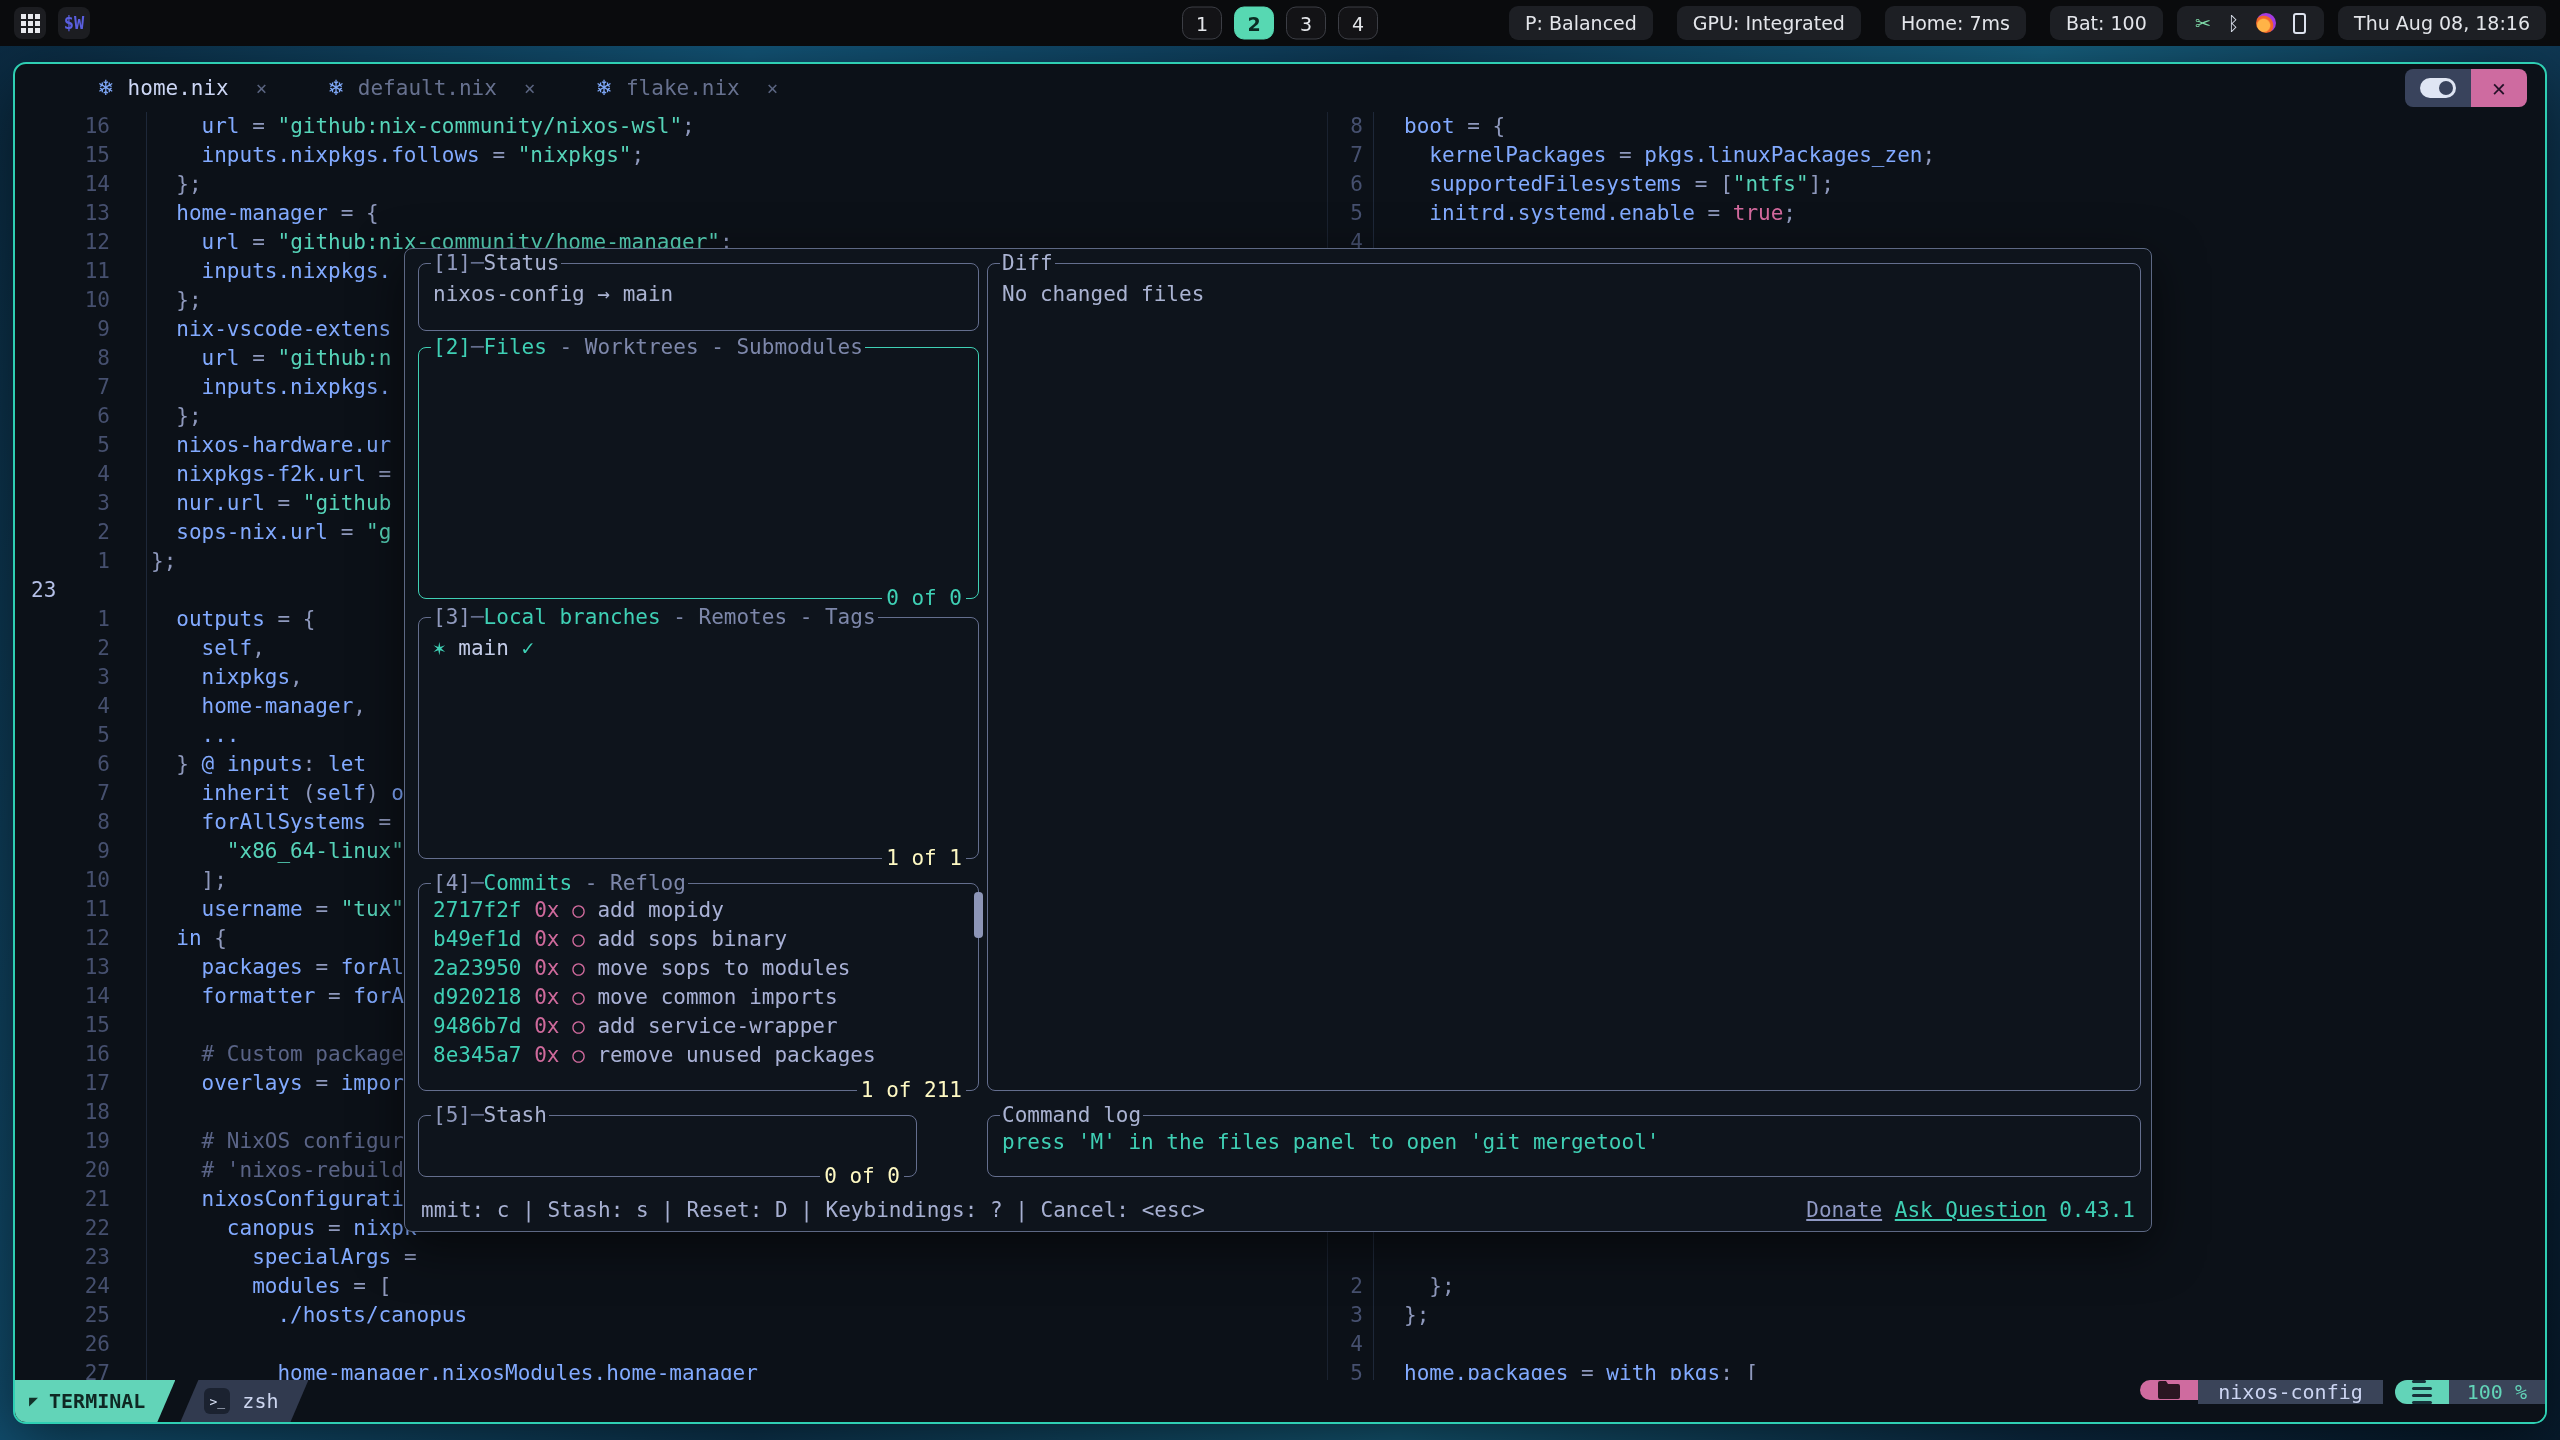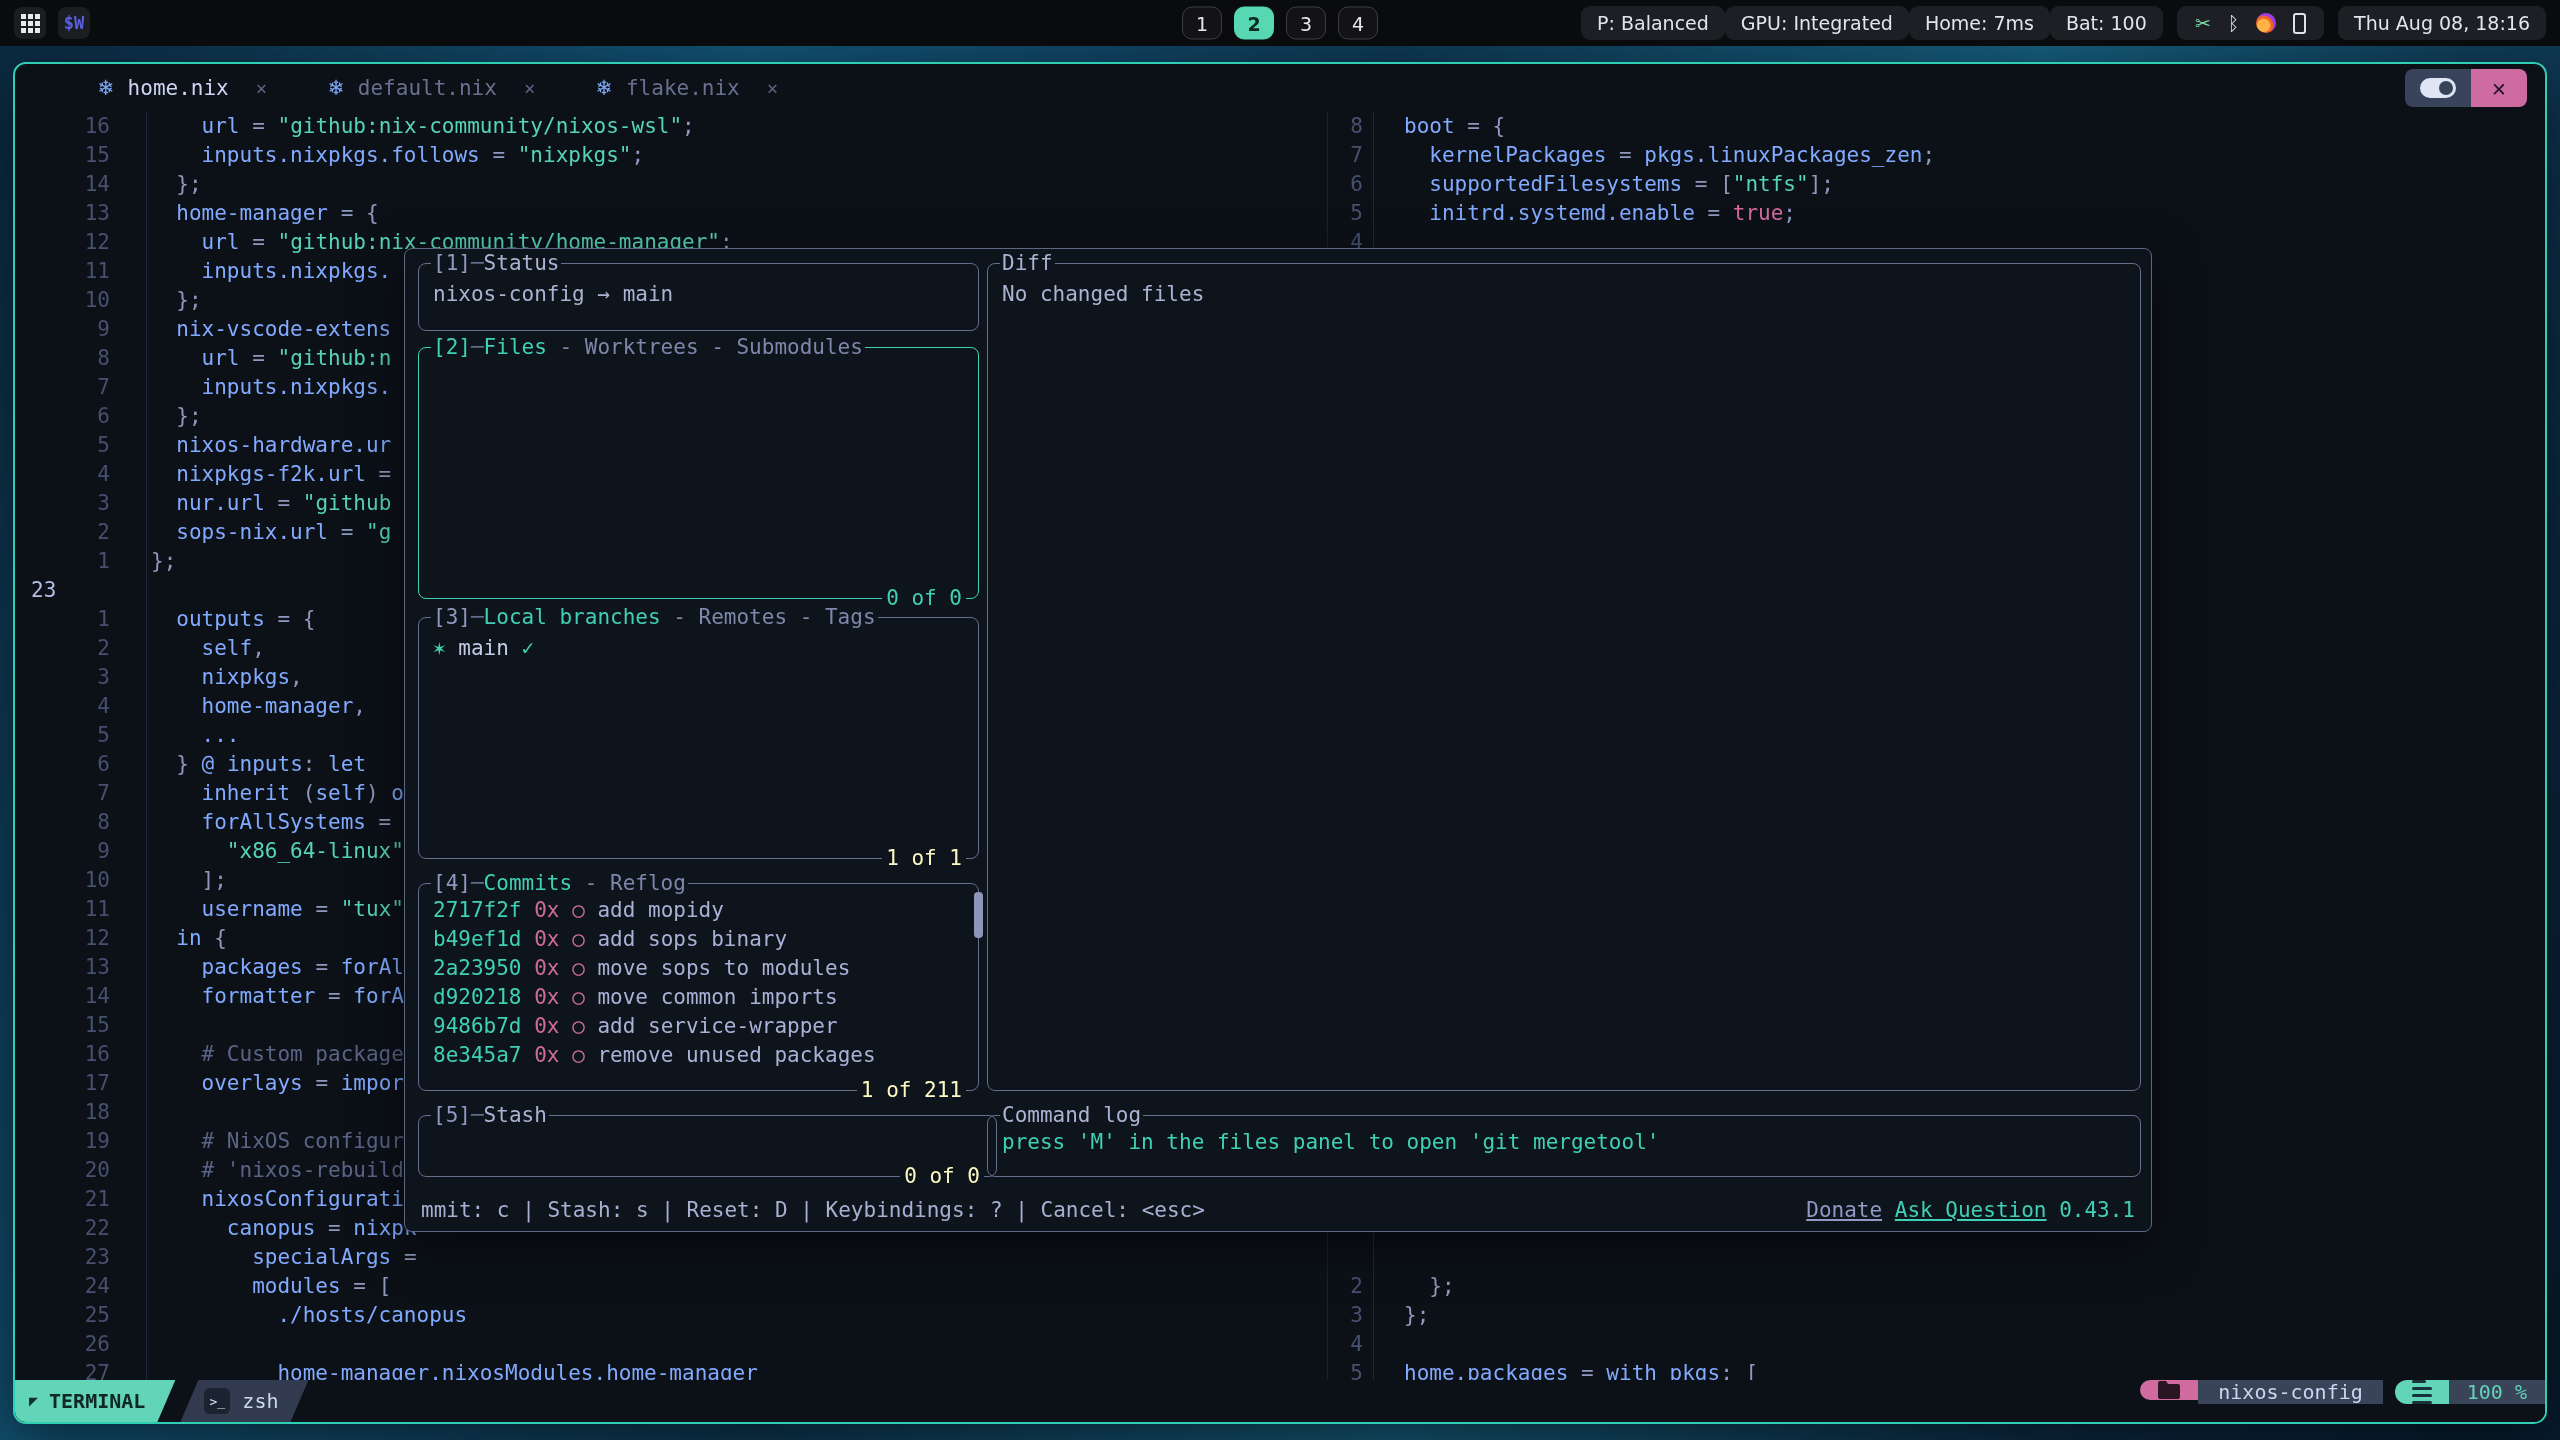--- a/index.html
+++ b/index.html
@@ -122,21 +122,21 @@
       <span class="logo-txt">$W</span>
     </div>
   </div>
   <div class="tb-ws" id="ws">
       <div class="ws">1</div>
       <div class="ws active">2</div>
       <div class="ws">3</div>
       <div class="ws">4</div>
     </div>
   <div class="tb-right">
-    <span id="pills" style="display:flex;gap:0;">
+    <span id="pills" style="display:flex;gap:24px;">
         <div class="pill">P: Balanced</div>
         <div class="pill">GPU: Integrated</div>
         <div class="pill">Home: 7ms</div>
         <div class="pill">Bat: 100</div>
       </span>
     <div class="pill tray">
       <span class="tray-green">✂</span>
       <span class="tray-bt">ᛒ</span>
       <span class="tray-browser"></span>
       <span class="tray-phone"></span>
@@ -287,21 +287,21 @@
         <div class="lg-count">1 of 1</div>
       </div>
 
       <div class="lg-panel" style="left:13px;top:634px;width:561px;height:208px;">
         <div class="lg-title"><span class="lg-key">[4]</span><span class="lg-dash">─</span><span class="lg-tmain teal">Commits</span><span class="lg-tabs"> - Reflog</span></div>
         <div class="lg-body" id="commits" style="padding-top:12px;"><div class="commit"><span class="c-hash">2717f2f</span> <span class="c-auth">0x</span> <span class="c-node">○</span> <span class="c-msg">add mopidy</span></div><div class="commit"><span class="c-hash">b49ef1d</span> <span class="c-auth">0x</span> <span class="c-node">○</span> <span class="c-msg">add sops binary</span></div><div class="commit"><span class="c-hash">2a23950</span> <span class="c-auth">0x</span> <span class="c-node">○</span> <span class="c-msg">move sops to modules</span></div><div class="commit"><span class="c-hash">d920218</span> <span class="c-auth">0x</span> <span class="c-node">○</span> <span class="c-msg">move common imports</span></div><div class="commit"><span class="c-hash">9486b7d</span> <span class="c-auth">0x</span> <span class="c-node">○</span> <span class="c-msg">add service-wrapper</span></div><div class="commit"><span class="c-hash">8e345a7</span> <span class="c-auth">0x</span> <span class="c-node">○</span> <span class="c-msg">remove unused packages</span></div></div>
         <div class="lg-scroll"></div>
         <div class="lg-count">1 of 211</div>
       </div>
 
-      <div class="lg-panel" style="left:13px;top:866px;width:579px;height:62px;">
+      <div class="lg-panel" style="left:13px;top:866px;width:499px;height:62px;">
         <div class="lg-title"><span class="lg-key">[5]</span><span class="lg-dash">─</span><span class="lg-tmain">Stash</span></div>
         <div class="lg-count">0 of 0</div>
       </div>
 
       <div class="lg-panel" style="left:582px;top:866px;width:1154px;height:62px;">
         <div class="lg-title"><span class="lg-tmain">Command log</span></div>
         <div class="lg-body lg-cmd" style="padding-top:12px;">press 'M' in the files panel to open 'git mergetool'</div>
       </div>
 
       <div class="lg-panel" style="left:582px;top:14px;width:1154px;height:828px;">

